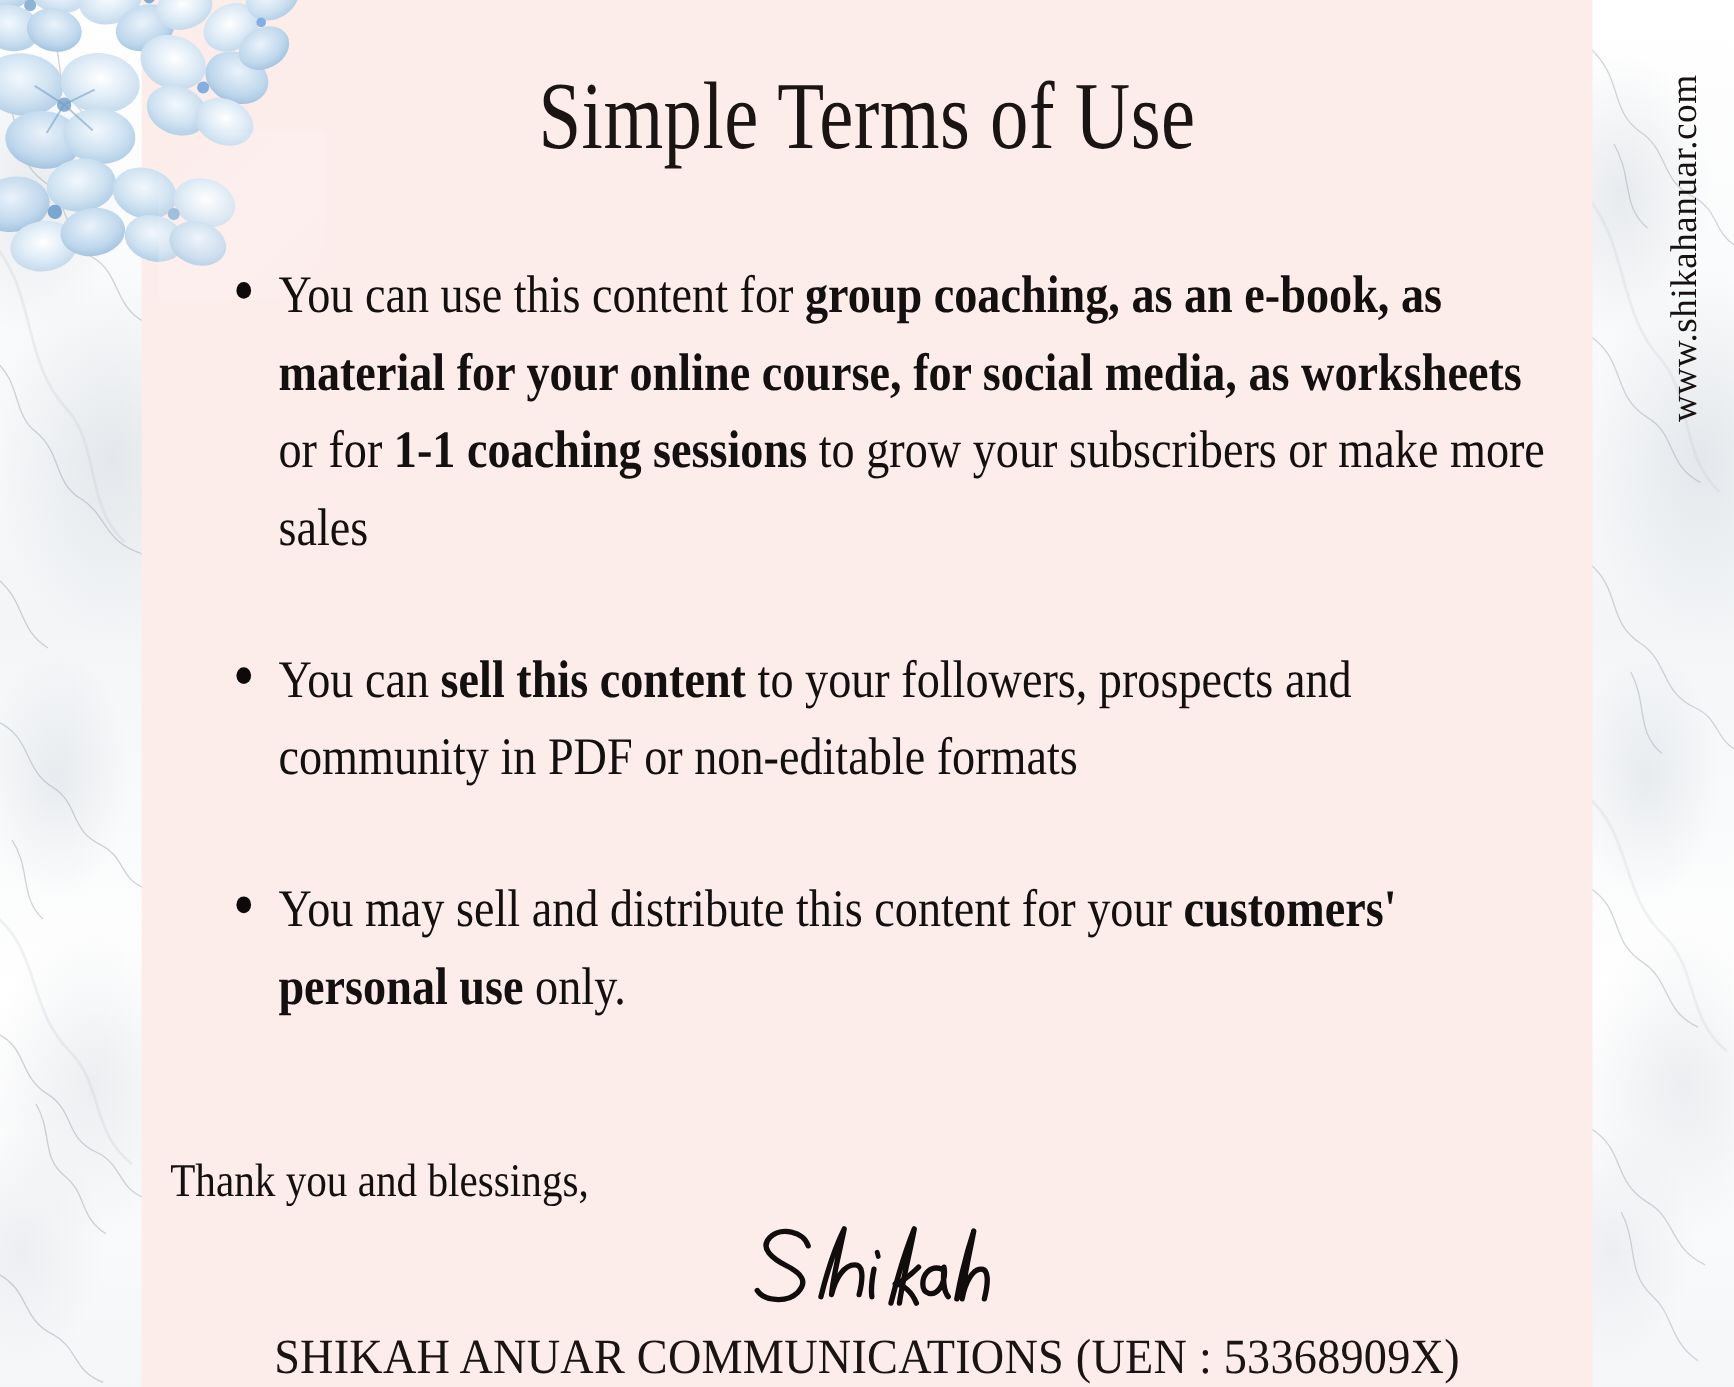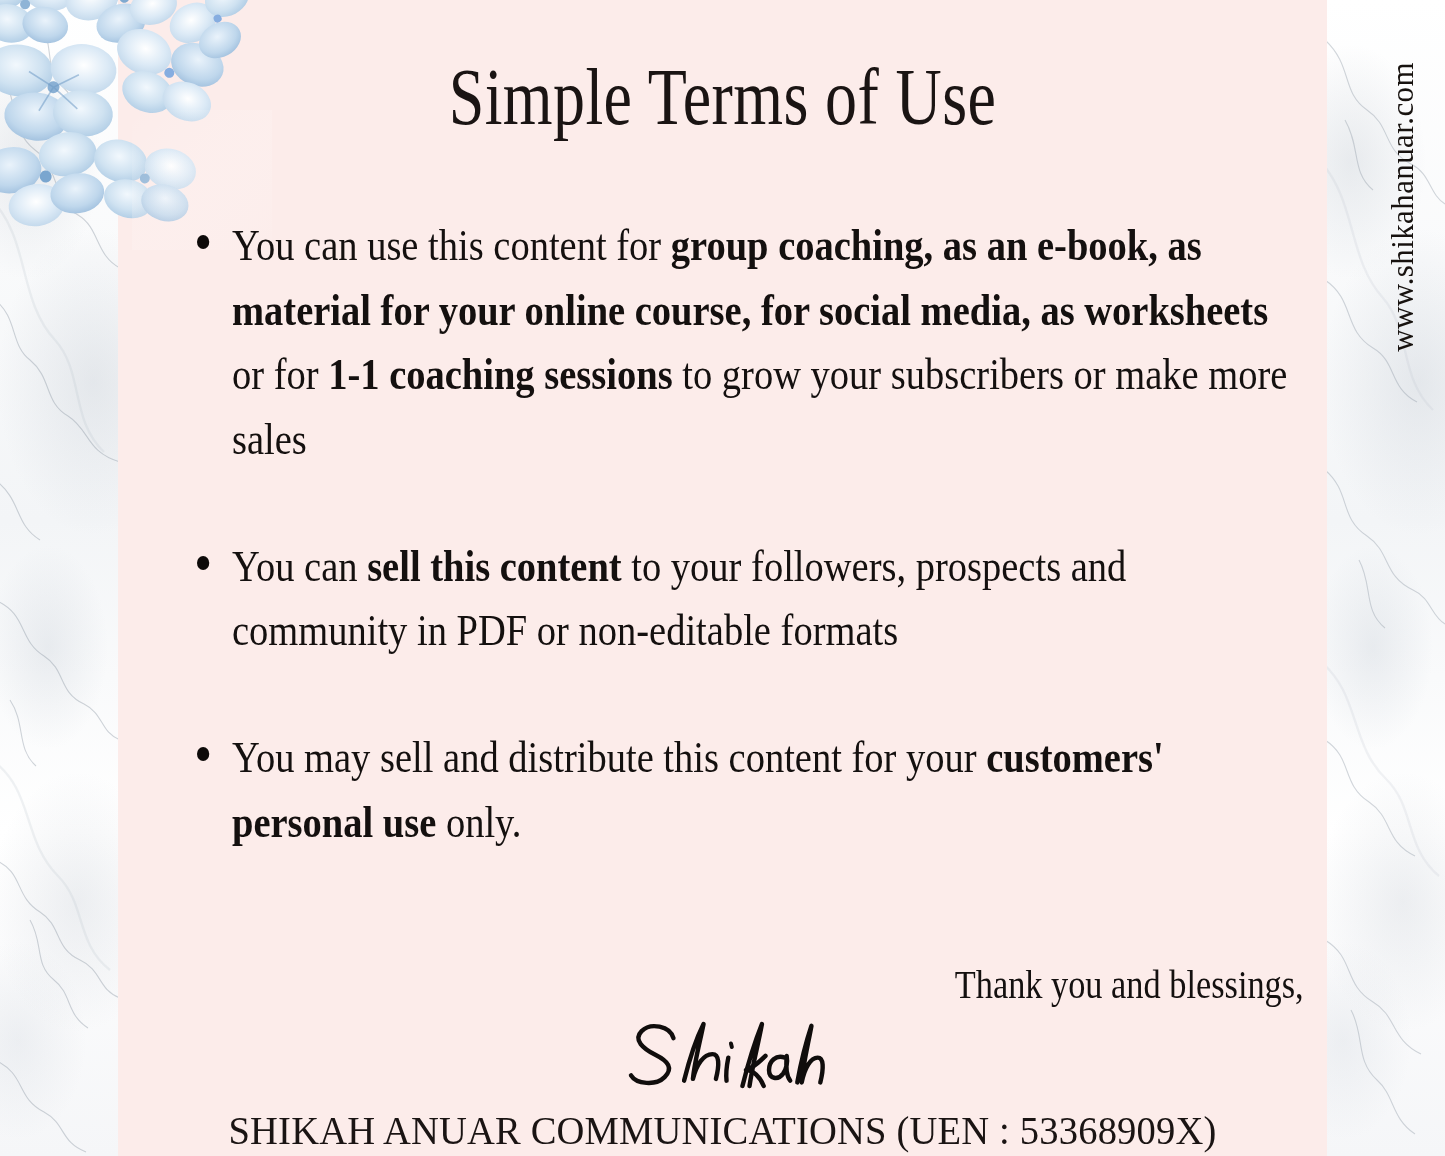--- a/index.html
+++ b/index.html
@@ -119,21 +119,21 @@
     background: #0d0a09;
   }
 
   .bullet b { font-weight: 700; }
 
   .signoff {
     position: absolute;
     left: 0;
     right: 0;
     top: 962px;
-    text-align: right;
+    text-align: left;
   }
   .signoff .thanks {
     font-size: 39px;
     color: #14100f;
     line-height: 1.18;
     transform: scaleX(.88);
     display: inline-block;
   }
 
   .signature {

